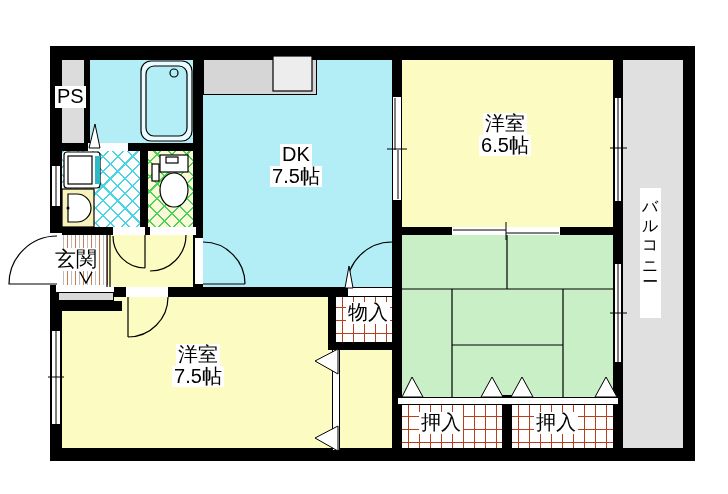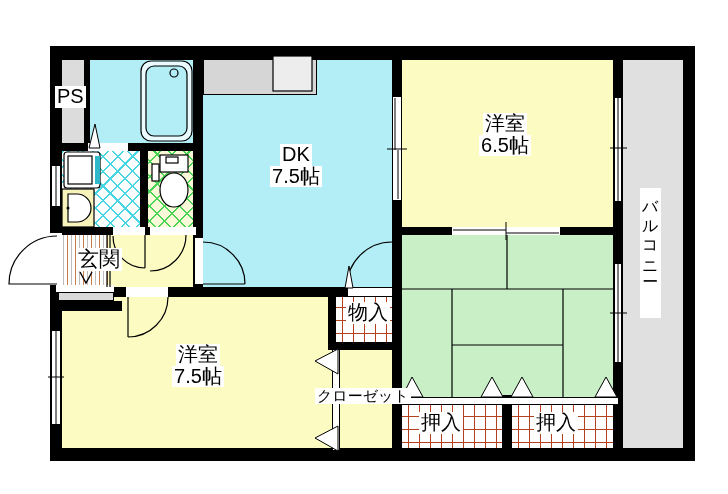--- a/index.html
+++ b/index.html
@@ -35,21 +35,21 @@
   .genkan-stripes{
     background:repeating-linear-gradient(90deg,#ffffff 0 3px,#c87c4a 3px 4px,#ffffff 4px 7px,#bdbdbd 7px 8px);
   }
   svg.overlay{position:absolute;left:0;top:0;z-index:4;pointer-events:none;}
   .label{
     position:absolute;z-index:5;display:flex;flex-direction:column;align-items:center;
     line-height:1.08;white-space:nowrap;
   }
   .label span{background:#fff;padding:0 2px;}
   .fs20{font-size:20px;}
-  .fs21{font-size:21px;margin-left:23px;}
+  .fs21{font-size:21px;}
   .fs15{font-size:15px;}
   .vertical{writing-mode:vertical-rl;text-orientation:upright;letter-spacing:3px;}
 </style>
 </head>
 <body>
 
 <div id="plan">
 
   <div class="fill" style="left: 56px; top: 289px; width: 286px; height: 166px; background: rgb(252, 252, 194);"></div>
   <div class="fill" style="left: 100px; top: 230px; width: 97px; height: 64px; background: rgb(252, 252, 194);"></div>
@@ -204,20 +204,17 @@
   </div>
   <div class="label fs20" style="left:334px;top:302px;padding-left:12px;">
     <span>物入</span>
   </div>
   <div class="label fs20" style="left:419px;top:412px;">
     <span>押入</span>
   </div>
   <div class="label fs20" style="left:534px;top:412px;">
     <span>押入</span>
   </div>
-  <div class="label fs15" style="left:315px;top:388px;">
-    <span>クローゼット</span>
-  </div>
   <div class="label" style="left:640px;top:188px;font-size:16px;">
     <span class="vertical" style="height:130px;">バルコニー</span>
   </div>
 
 </div>
 
 </body></html>

